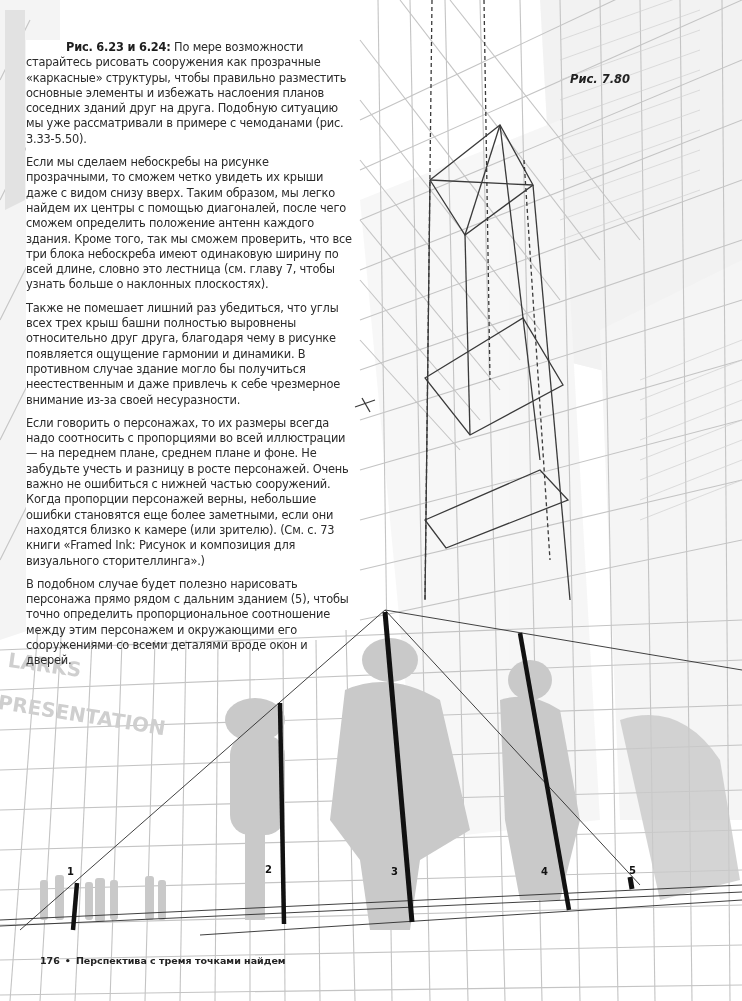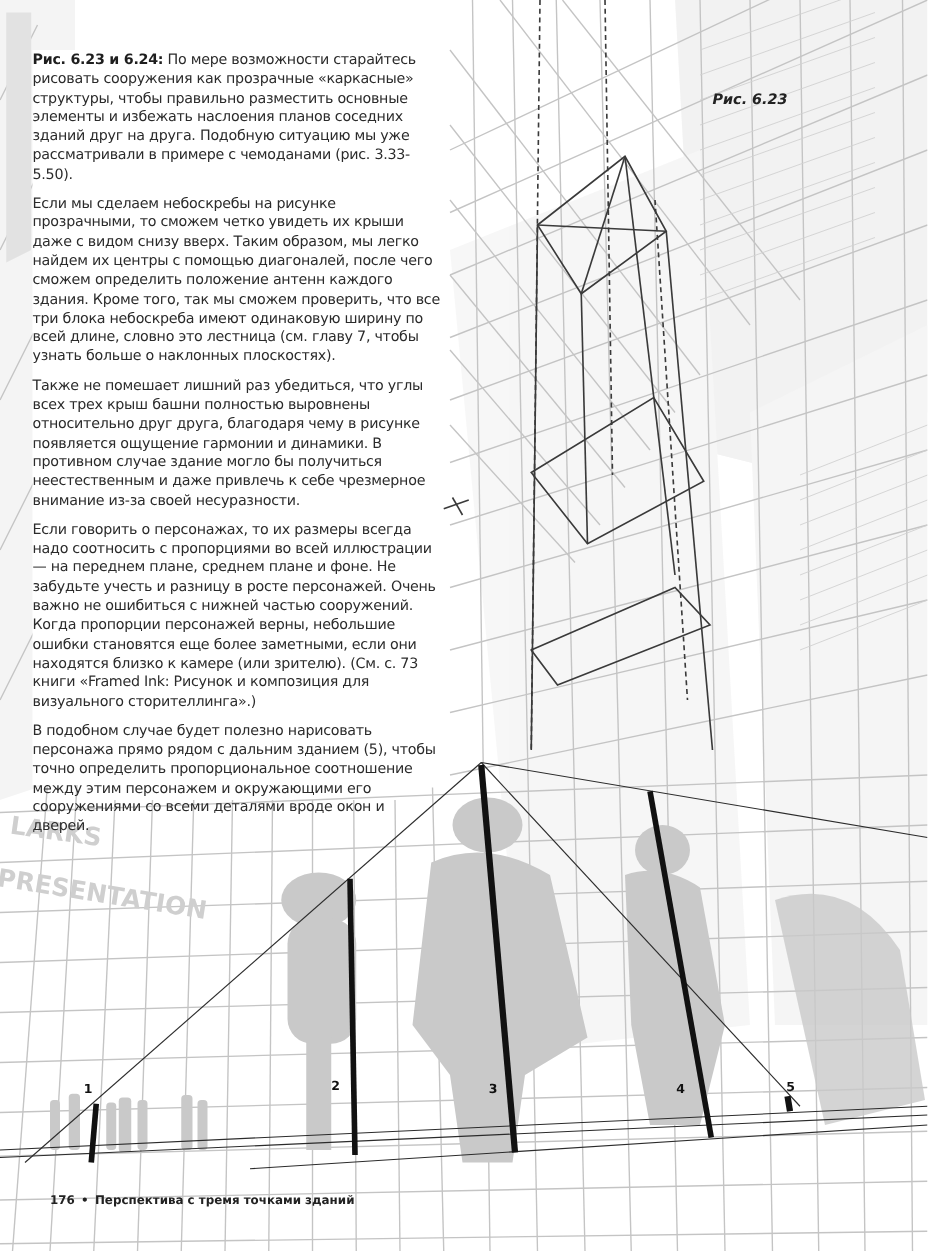--- a/index.html
+++ b/index.html
@@ -10,21 +10,21 @@
   }
   #art { position: absolute; left: 0; top: 0; width: 742px; height: 1001px; }
   .textbox {
     position: absolute; left: 26px; top: 40px; width: 328px; height: 588px;
     background: #ffffff; padding: 0;
   }
   .para {
     margin: 0 0 8px 0; font-size: 11.4px; line-height: 15.3px;
     color: #2b2b2b; letter-spacing: -0.2px; text-align: left;
   }
-  .para .lead { font-weight: bold; color: #1e1e1e; }
+  .para .lead { font-weight: bold; color: #1e1e1e; padding-left: 40px; }
   .fig-label {
     position: absolute; left: 570px; top: 72px;
     font-size: 11.5px; font-weight: bold; font-style: italic; color: #222;
   }
   .num {
     position: absolute; font-size: 10px; font-weight: bold; color: #111;
     font-family: "DejaVu Sans", sans-serif;
   }
   .footer {
     position: absolute; left: 40px; top: 955px;
@@ -192,33 +192,33 @@
   </g>
 
   <g fill="#e2e2e2">
     <polygon points="5,10 25,10 25,200 5,210"></polygon>
   </g>
 </svg>
 
 <div class="ghost-text" style="left:10px; top:648px; font-size:20px; transform: rotate(8deg);">LARKS</div>
 <div class="ghost-text" style="left:0px; top:690px; font-size:20px; transform: rotate(9deg);">PRESENTATION</div>
 
-<div class="fig-label">Рис. 6.23</div>
+<div class="fig-label">Рис. 7.80</div>
 
 <div class="num" style="left:67px; top:866px;">1</div>
 <div class="num" style="left:265px; top:864px;">2</div>
 <div class="num" style="left:391px; top:866px;">3</div>
 <div class="num" style="left:541px; top:866px;">4</div>
 <div class="num" style="left:629px; top:865px;">5</div>
 
 <div class="textbox">
   <p class="para">
     <span class="lead">Рис. 6.23 и 6.24:</span><span> По мере возможности старайтесь рисовать сооружения как прозрачные «каркасные» структуры, чтобы правильно разместить основные элементы и избежать наслоения планов соседних зданий друг на друга. Подобную ситуацию мы уже рассматривали в примере с чемоданами (рис. 3.33-5.50).</span>
   </p>
   <p class="para">Если мы сделаем небоскребы на рисунке прозрачными, то сможем четко увидеть их крыши даже с видом снизу вверх. Таким образом, мы легко найдем их центры с помощью диагоналей, после чего сможем определить положение антенн каждого здания. Кроме того, так мы сможем проверить, что все три блока небоскреба имеют одинаковую ширину по всей длине, словно это лестница (см. главу 7, чтобы узнать больше о наклонных плоскостях).</p>
   <p class="para">Также не помешает лишний раз убедиться, что углы всех трех крыш башни полностью выровнены относительно друг друга, благодаря чему в рисунке появляется ощущение гармонии и динамики. В противном случае здание могло бы получиться неестественным и даже привлечь к себе чрезмерное внимание из-за своей несуразности.</p>
   <p class="para">Если говорить о персонажах, то их размеры всегда надо соотносить с пропорциями во всей иллюстрации — на переднем плане, среднем плане и фоне. Не забудьте учесть и разницу в росте персонажей. Очень важно не ошибиться с нижней частью сооружений. Когда пропорции персонажей верны, небольшие ошибки становятся еще более заметными, если они находятся близко к камере (или зрителю). (См. с. 73 книги «Framed Ink: Рисунок и композиция для визуального сторителлинга».)</p>
   <p class="para">В подобном случае будет полезно нарисовать персонажа прямо рядом с дальним зданием (5), чтобы точно определить пропорциональное соотношение между этим персонажем и окружающими его сооружениями со всеми деталями вроде окон и дверей.</p>
 </div>
 
 <div class="footer">
-  <span>176</span><span class="dot">•</span><span>Перспектива с тремя точками зданий</span>
+  <span>176</span><span class="dot">•</span><span>Перспектива с тремя точками найдем</span>
 </div>
 
 </body></html>

